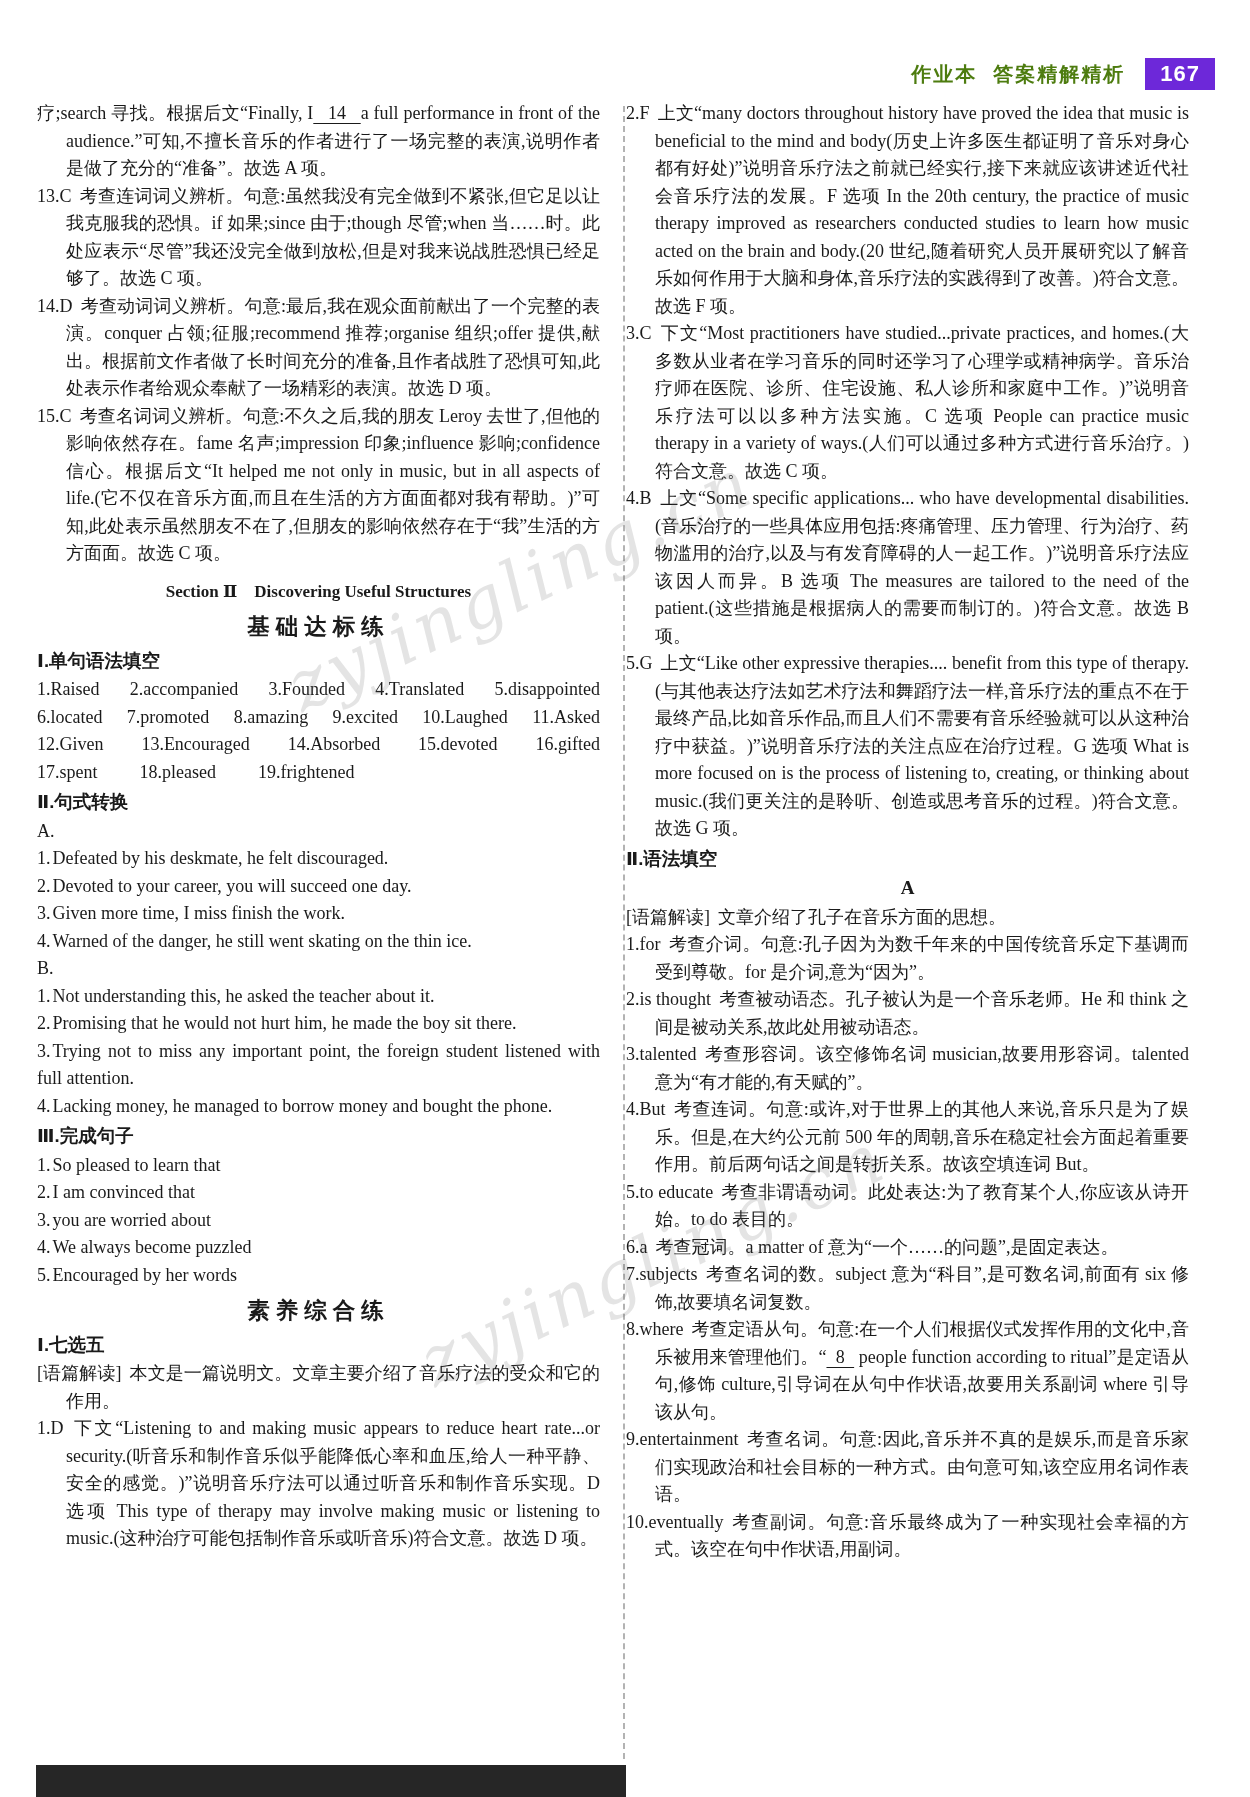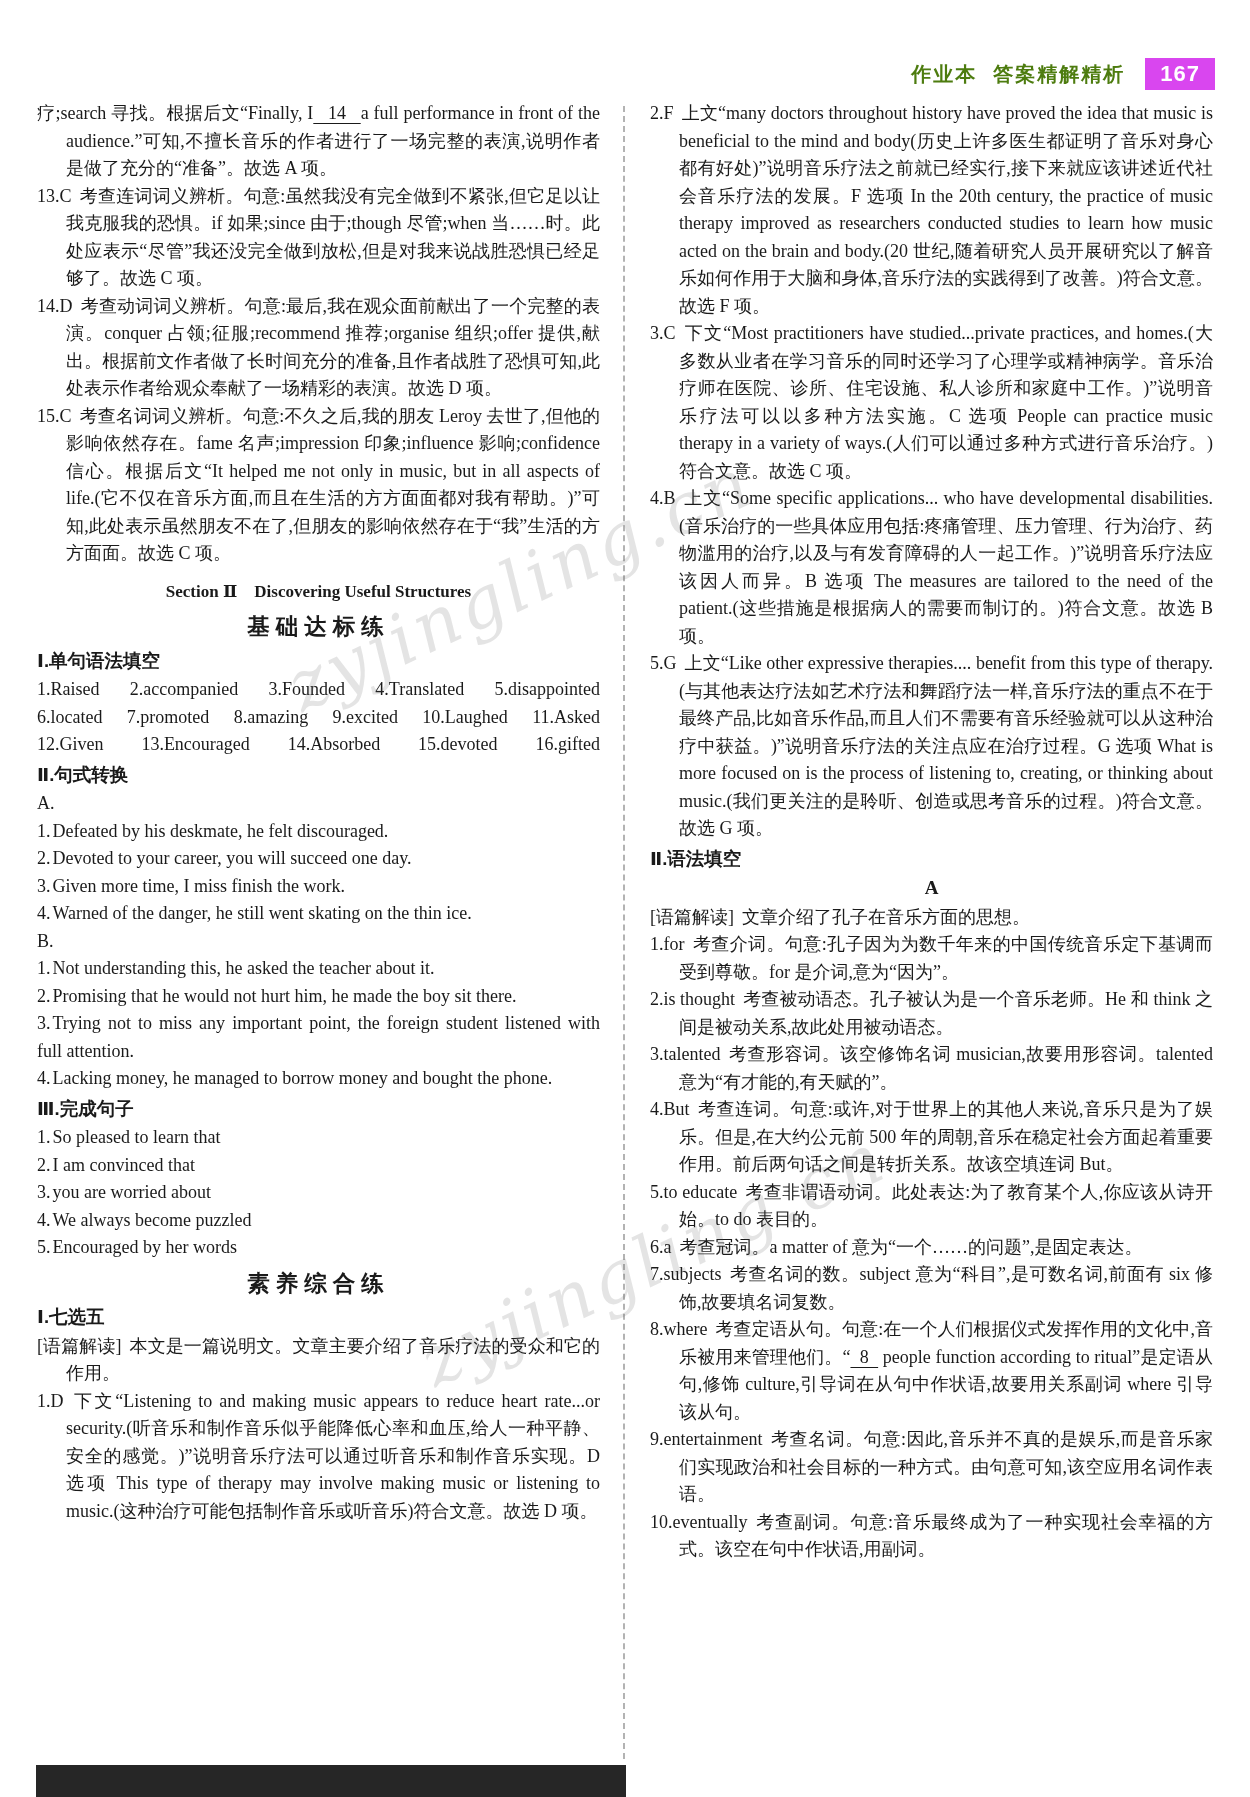--- a/index.html
+++ b/index.html
@@ -10,25 +10,25 @@
   }
   
   .header{
     position:absolute;top:56px;left:37px;right:35px;height:36px;
     display:flex;align-items:center;justify-content:flex-end;
     font-family:"Liberation Sans","DejaVu Sans",sans-serif;
   }
   .header-book,.header-sub{font-weight:700;font-size:20px;color:#4d7c0f;letter-spacing:2px;}
   .header-sub{margin-left:16px;}
   .page-num{
-    margin-left:20px;background:#d946ef;color:#ffffff;font-weight:700;
+    margin-left:20px;background:#6d28d9;color:#ffffff;font-weight:700;
     font-size:22px;line-height:32px;padding:0 15px;letter-spacing:1px;
   }
   
-  .content{position:absolute;top:100px;left:37px;right:36px;display:flex;gap:50px;}
+  .content{position:absolute;top:100px;left:37px;right:36px;display:flex;gap:26px;}
   .col{width:563px;font-size:18px;line-height:27.5px;text-align:justify;}
   .divider{
     position:absolute;top:106px;bottom:38px;left:623px;width:0;
     border-left:2px dashed #b3b3b3;
   }
   
   .blk{margin:0;}
   .bold{font-weight:400;}
   .para{padding-left:29px;text-indent:-29px;}
   .para .prefix{margin-right:8px;}
@@ -94,20 +94,25 @@
         <span class="answer-item"><span class="bold">10.</span><span>Laughed</span></span>
         <span class="answer-item"><span class="bold">11.</span><span>Asked</span></span>
       </div>
       <div class="blk answers just">
         <span class="answer-item"><span class="bold">12.</span><span>Given</span></span>
         <span class="answer-item"><span class="bold">13.</span><span>Encouraged</span></span>
         <span class="answer-item"><span class="bold">14.</span><span>Absorbed</span></span>
         <span class="answer-item"><span class="bold">15.</span><span>devoted</span></span>
         <span class="answer-item"><span class="bold">16.</span><span>gifted</span></span>
       </div>
+      <div class="blk answers">
+        <span class="answer-item"><span class="bold">17.</span><span>spent</span></span>
+        <span class="answer-item"><span class="bold">18.</span><span>pleased</span></span>
+        <span class="answer-item"><span class="bold">19.</span><span>frightened</span></span>
+      </div>
       <div class="blk subheading">Ⅱ.句式转换</div>
       <div class="blk plain">A.</div>
       <div class="blk item"><span class="bold prefix">1.</span><span>Defeated by his deskmate, he felt discouraged.</span></div>
       <div class="blk item"><span class="bold prefix">2.</span><span>Devoted to your career, you will succeed one day.</span></div>
       <div class="blk item"><span class="bold prefix">3.</span><span>Given more time, I miss finish the work.</span></div>
       <div class="blk item"><span class="bold prefix">4.</span><span>Warned of the danger, he still went skating on the thin ice.</span></div>
       <div class="blk plain">B.</div>
       <div class="blk item"><span class="bold prefix">1.</span><span>Not understanding this, he asked the teacher about it.</span></div>
       <div class="blk item"><span class="bold prefix">2.</span><span>Promising that he would not hurt him, he made the boy sit there.</span></div>
       <div class="blk item"><span class="bold prefix">3.</span><span>Trying not to miss any important point, the foreign student listened with full attention.</span></div>

